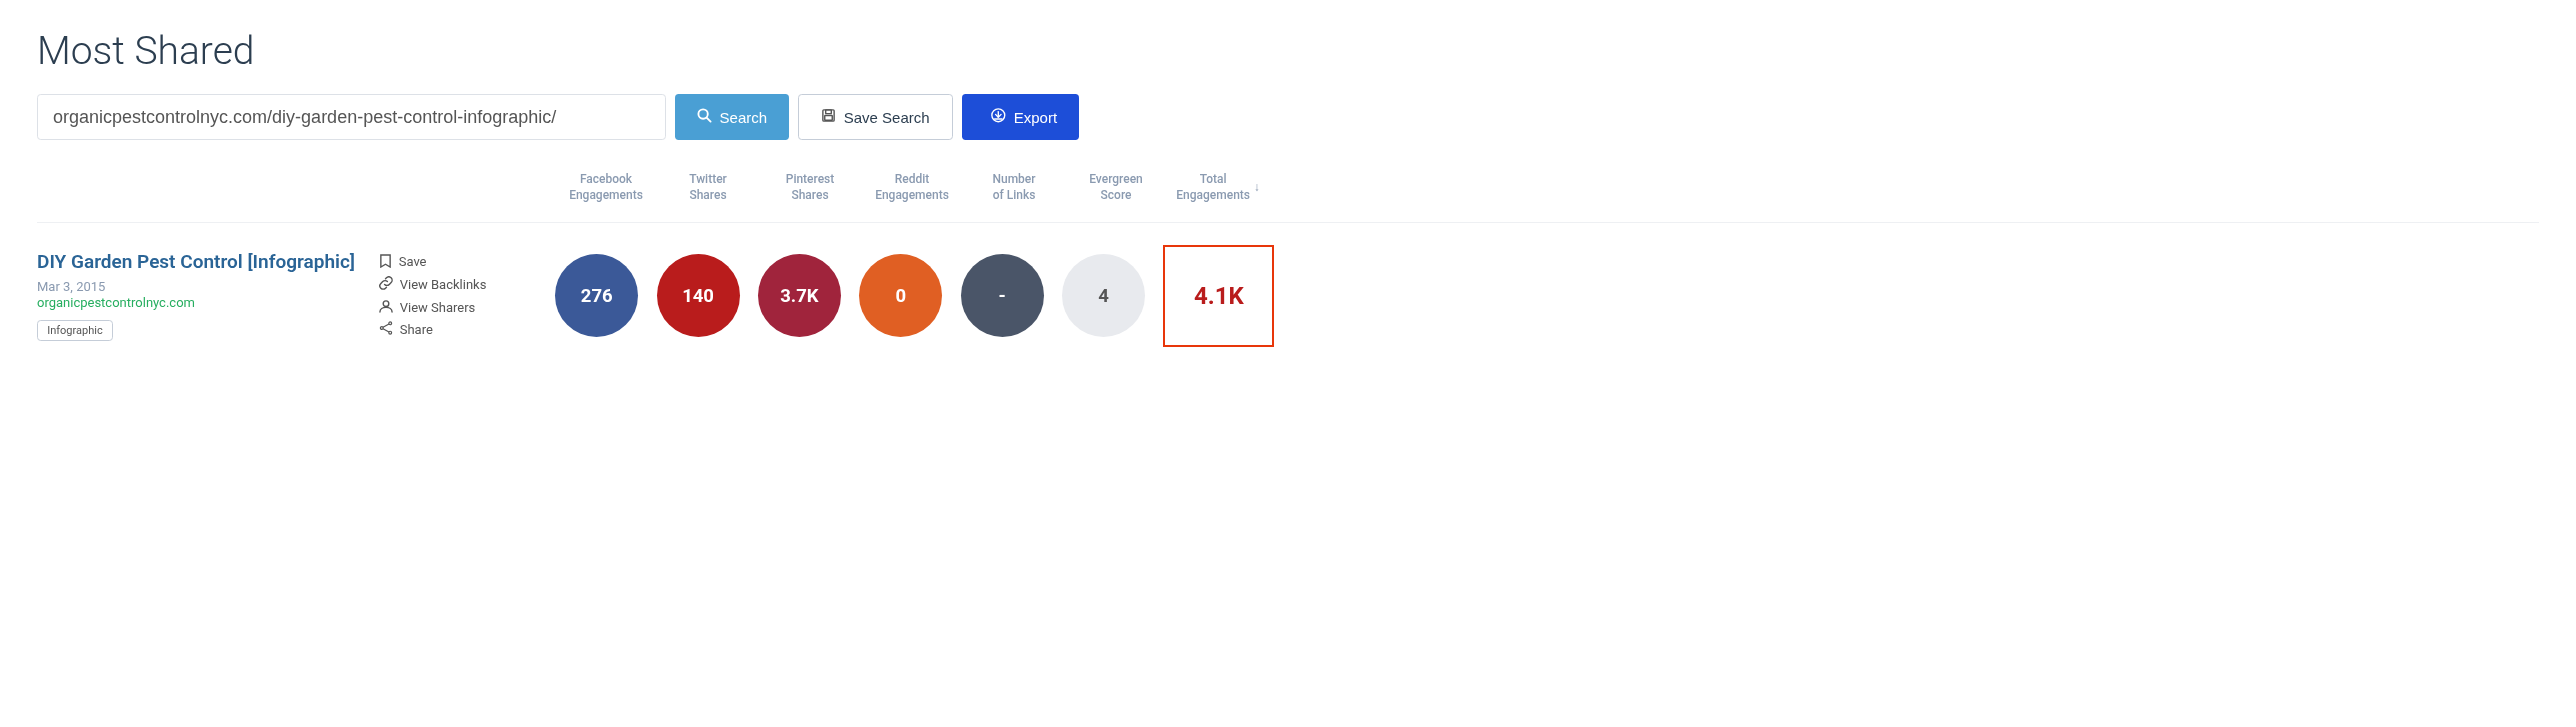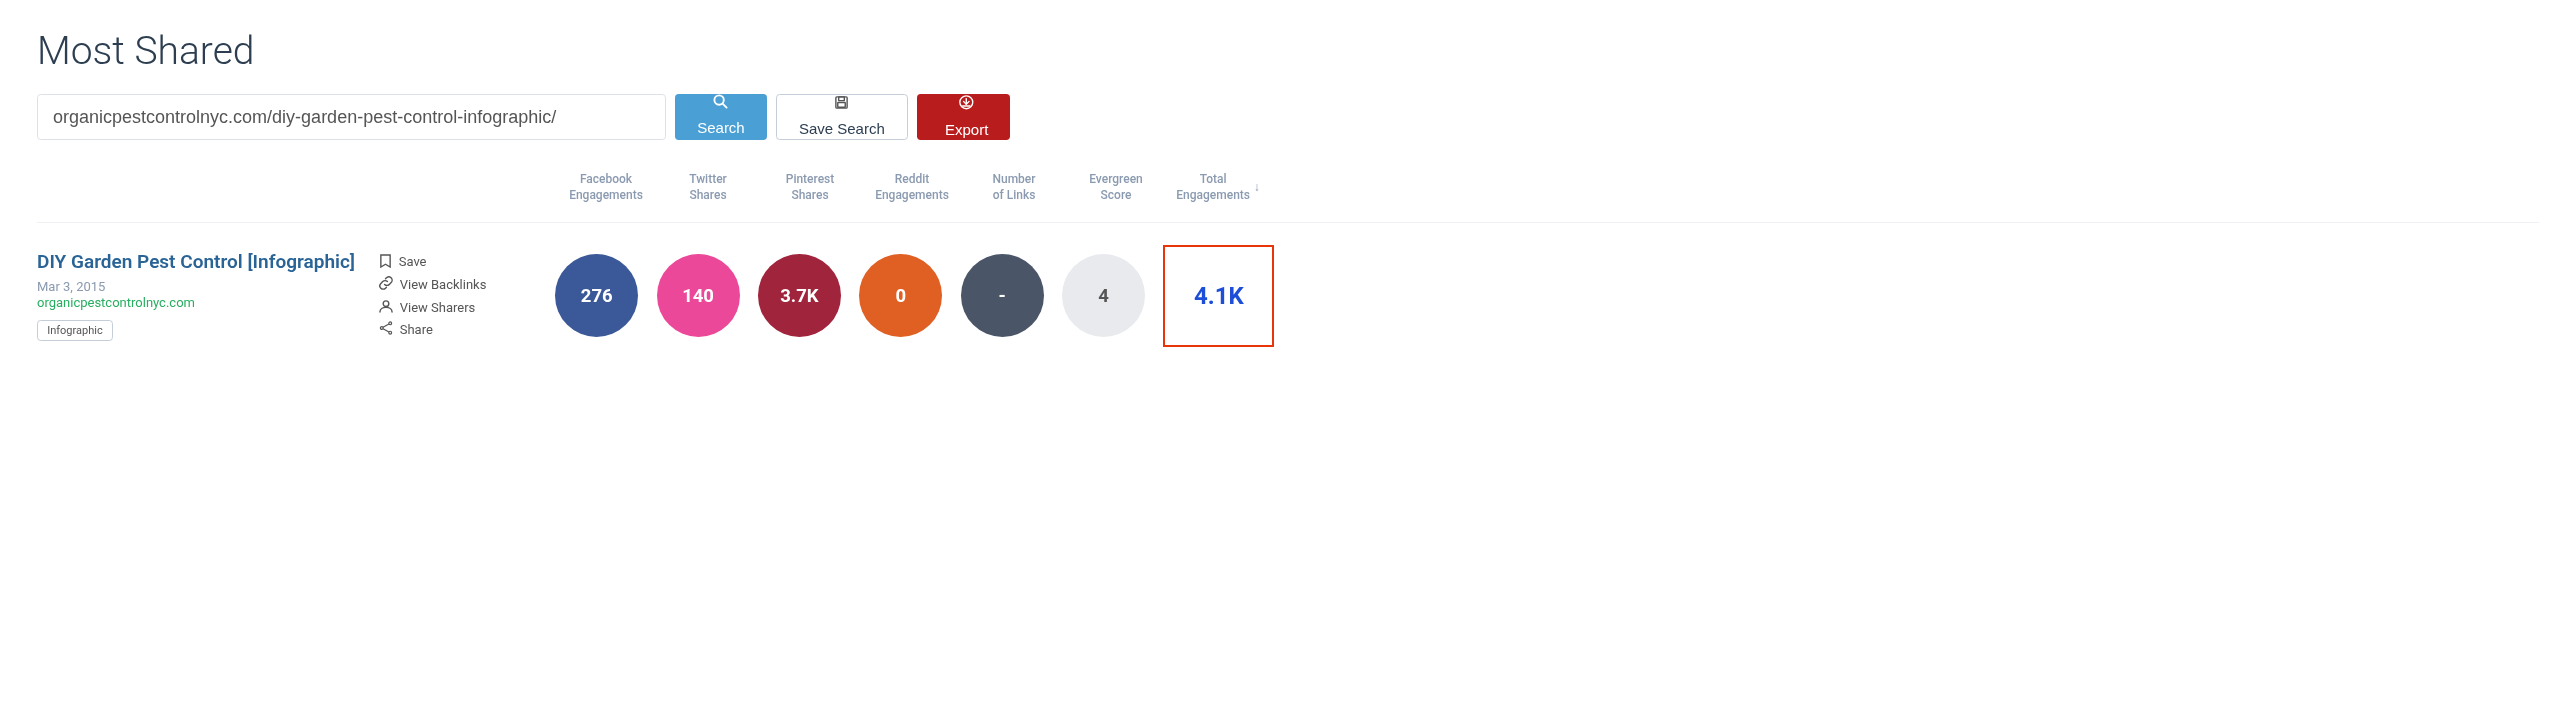--- a/index.html
+++ b/index.html
@@ -38,33 +38,32 @@
       padding: 0 22px;
       border: none;
       border-radius: 3.7px;
       font-size: 15px;
       font-weight: 500;
       cursor: pointer;
       display: flex;
       align-items: center;
       gap: 7.4px;
       white-space: nowrap;
-      flex-direction: column;
     }
     .btn-search {
       background: #4a9fd4;
       color: #fff;
     }
     .btn-save {
       background: #fff;
       color: #2c3e50;
       border: 0.9px solid #c5cdd8;
     }
     .btn-export {
-      background: #b91c1c;
+      background: #1d4ed8;
       color: #fff;
       padding-left: 28px;
     }
     .columns-header {
       display: flex;
       align-items: flex-end;
       padding-left: 518px;
       margin-bottom: 18.5px;
       gap: 0;
     }
@@ -146,21 +145,21 @@
       display: flex;
       align-items: center;
       justify-content: center;
       font-size: 18.5px;
       font-weight: 700;
       color: #fff;
       margin: 0 9.2px;
       flex-shrink: 0;
     }
     .metric-facebook { background: #3b5998; }
-    .metric-twitter { background: #ec4899; }
+    .metric-twitter { background: #b91c1c; }
     .metric-pinterest { background: #a0243c; }
     .metric-reddit { background: #e05f23; }
     .metric-links { background: #4a5568; }
     .metric-evergreen {
       width: 83px;
       height: 83px;
       border-radius: 50%;
       background: #e8eaee;
       display: flex;
       align-items: center;
@@ -173,21 +172,21 @@
     }
     .metric-total {
       width: 111px;
       height: 102px;
       border: 2.8px solid #e8360a;
       display: flex;
       align-items: center;
       justify-content: center;
       font-size: 24px;
       font-weight: 700;
-      color: #1d4ed8;
+      color: #b91c1c;
       margin-left: 9.2px;
       flex-shrink: 0;
     }
   </style>
 </head>
 <body>
 
 <h1 class="page-title">Most Shared</h1>
 
 <div class="search-bar">

